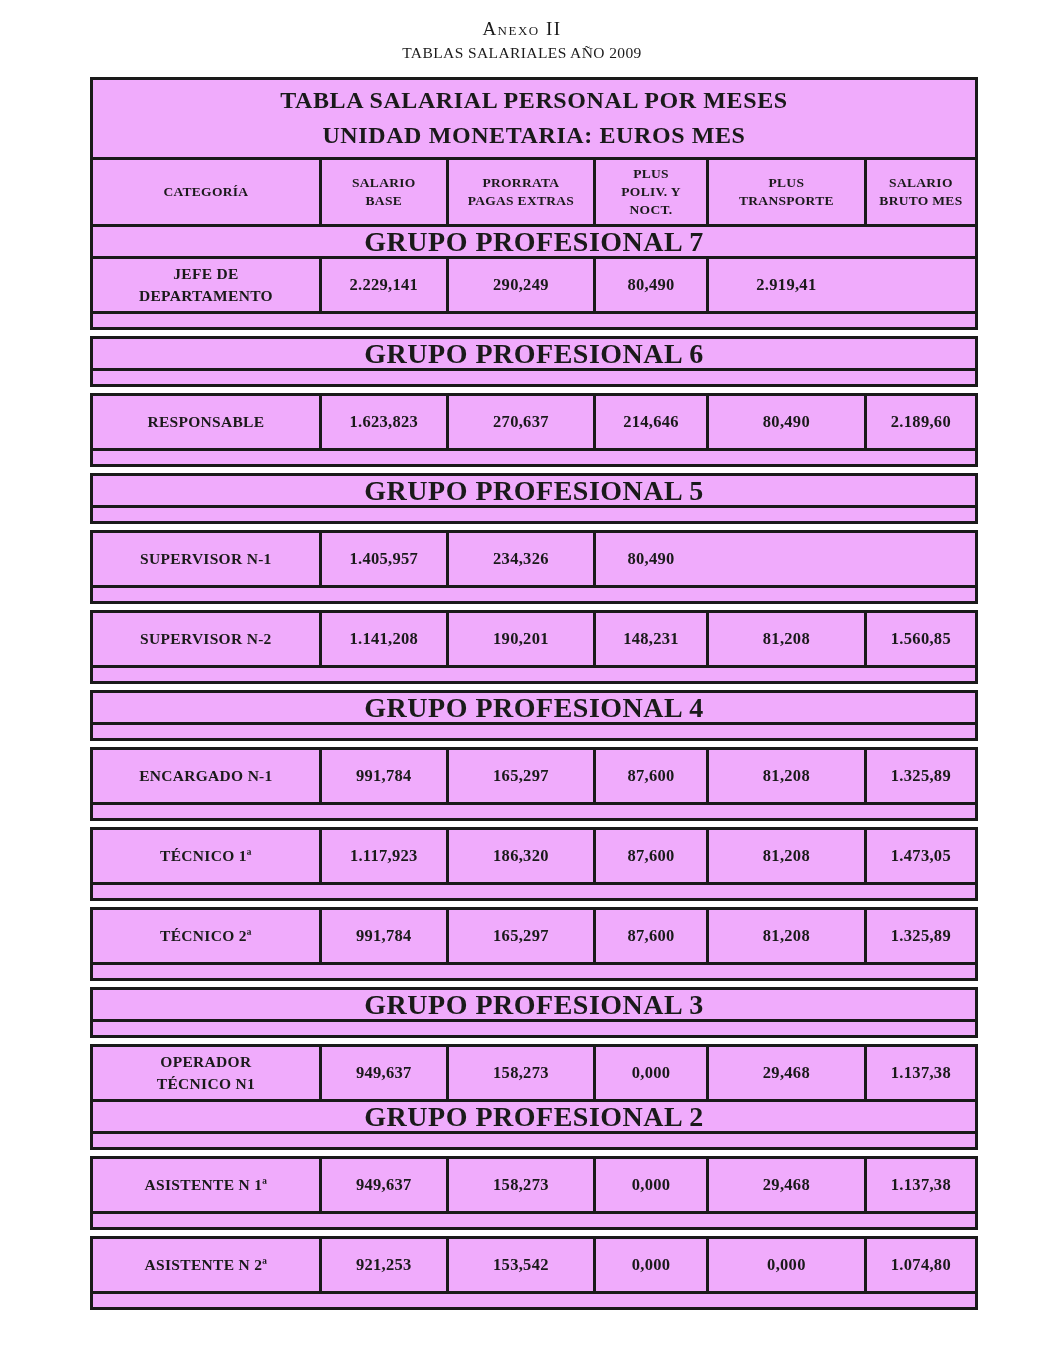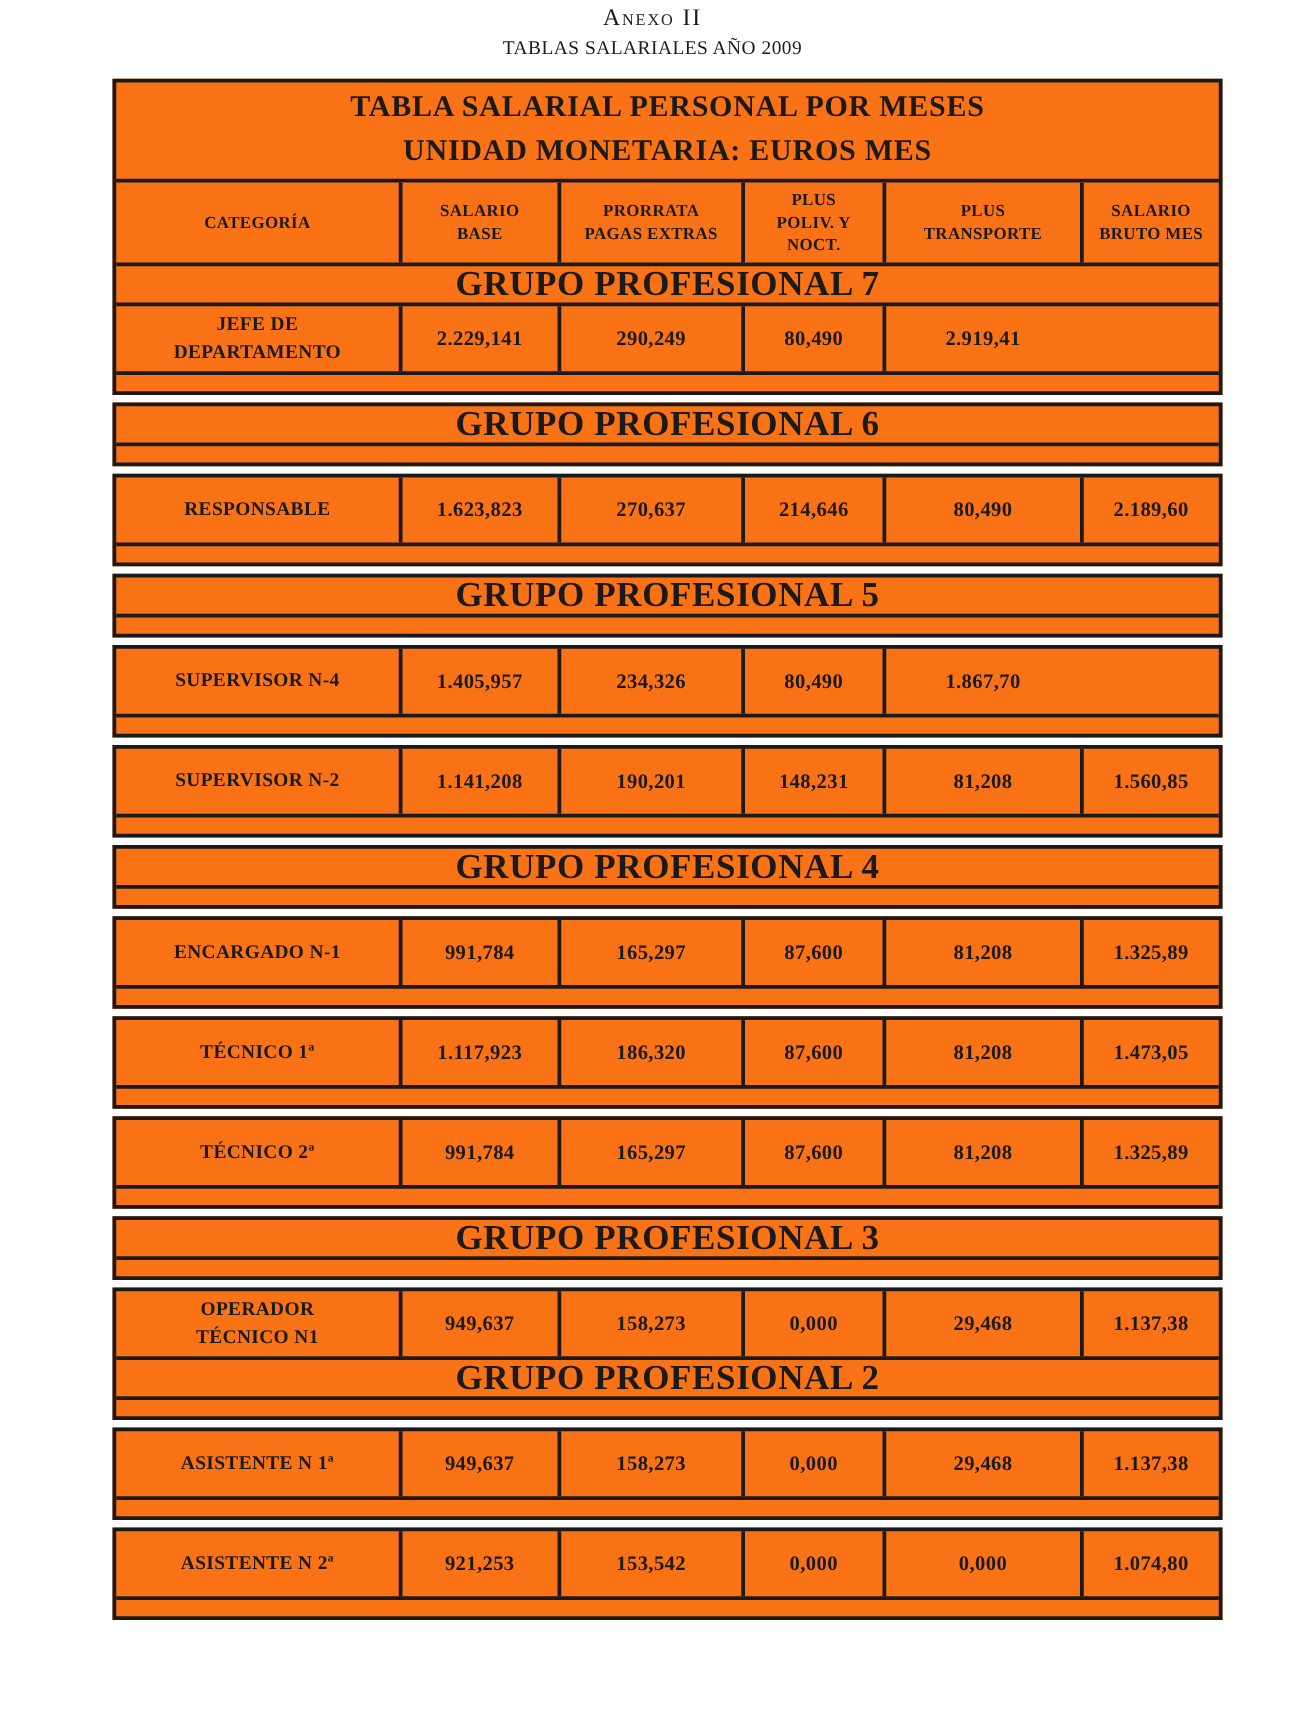--- a/index.html
+++ b/index.html
@@ -1,29 +1,29 @@
 <!DOCTYPE html>
 <html><head>
 <meta charset="utf-8">
 <style>
   html,body{margin:0;padding:0;background:#ffffff;}
   .page{
     width:1044px;height:1371px;background:#ffffff;box-sizing:border-box;
     font-family:"Liberation Serif", serif;color:#1a1a1a;overflow:hidden;
   }
   .annex{
-    padding-top:4px;text-align:center;font-size:19px;
+    padding-top:18px;text-align:center;font-size:19px;
     font-variant:small-caps;letter-spacing:1.5px;
   }
   .subtitle{
     margin-top:4px;text-align:center;font-size:15.5px;letter-spacing:0.4px;
   }
   .table-root{margin:15px 0 0 90px;width:888px;}
   .block{
-    border:3px solid #1a1a1a;margin-bottom:6px;background:#f97316;
+    border:3px solid #1a1a1a;margin-bottom:6px;background:#f0abfc;
     box-sizing:border-box;
   }
   .block > * + *{border-top:3px solid #1a1a1a;}
   .ttl{padding:3px 0 4px 0;text-align:center;font-weight:bold;}
   .ttl div{line-height:35px;font-size:24px;letter-spacing:0.6px;}
   .grid{display:grid;grid-template-columns:25.6% 14.4% 16.7% 12.8% 17.9% 12.6%;}
   .cell{
     border-left:3px solid #1a1a1a;display:flex;align-items:center;
     justify-content:center;text-align:center;font-weight:bold;
     box-sizing:border-box;overflow:hidden;
@@ -114,33 +114,30 @@
         </div>
         <div class="spacer"></div>
       </div>
       <div class="block">
         <div class="band">GRUPO PROFESIONAL 5</div>
         <div class="spacer"></div>
       </div>
       <div class="block">
         <div class="grid row">
           <div class="cell cat">
-            <span class="cell-text">SUPERVISOR N-4</span>
+            <span class="cell-text">SUPERVISOR N-1</span>
           </div>
           <div class="cell">
             <span class="cell-text">1.405,957</span>
           </div>
           <div class="cell">
             <span class="cell-text">234,326</span>
           </div>
           <div class="cell">
             <span class="cell-text">80,490</span>
-          </div>
-          <div class="cell">
-            <span class="cell-text">1.867,70</span>
           </div>
         </div>
         <div class="spacer"></div>
       </div>
       <div class="block">
         <div class="grid row">
           <div class="cell cat">
             <span class="cell-text">SUPERVISOR N-2</span>
           </div>
           <div class="cell">

